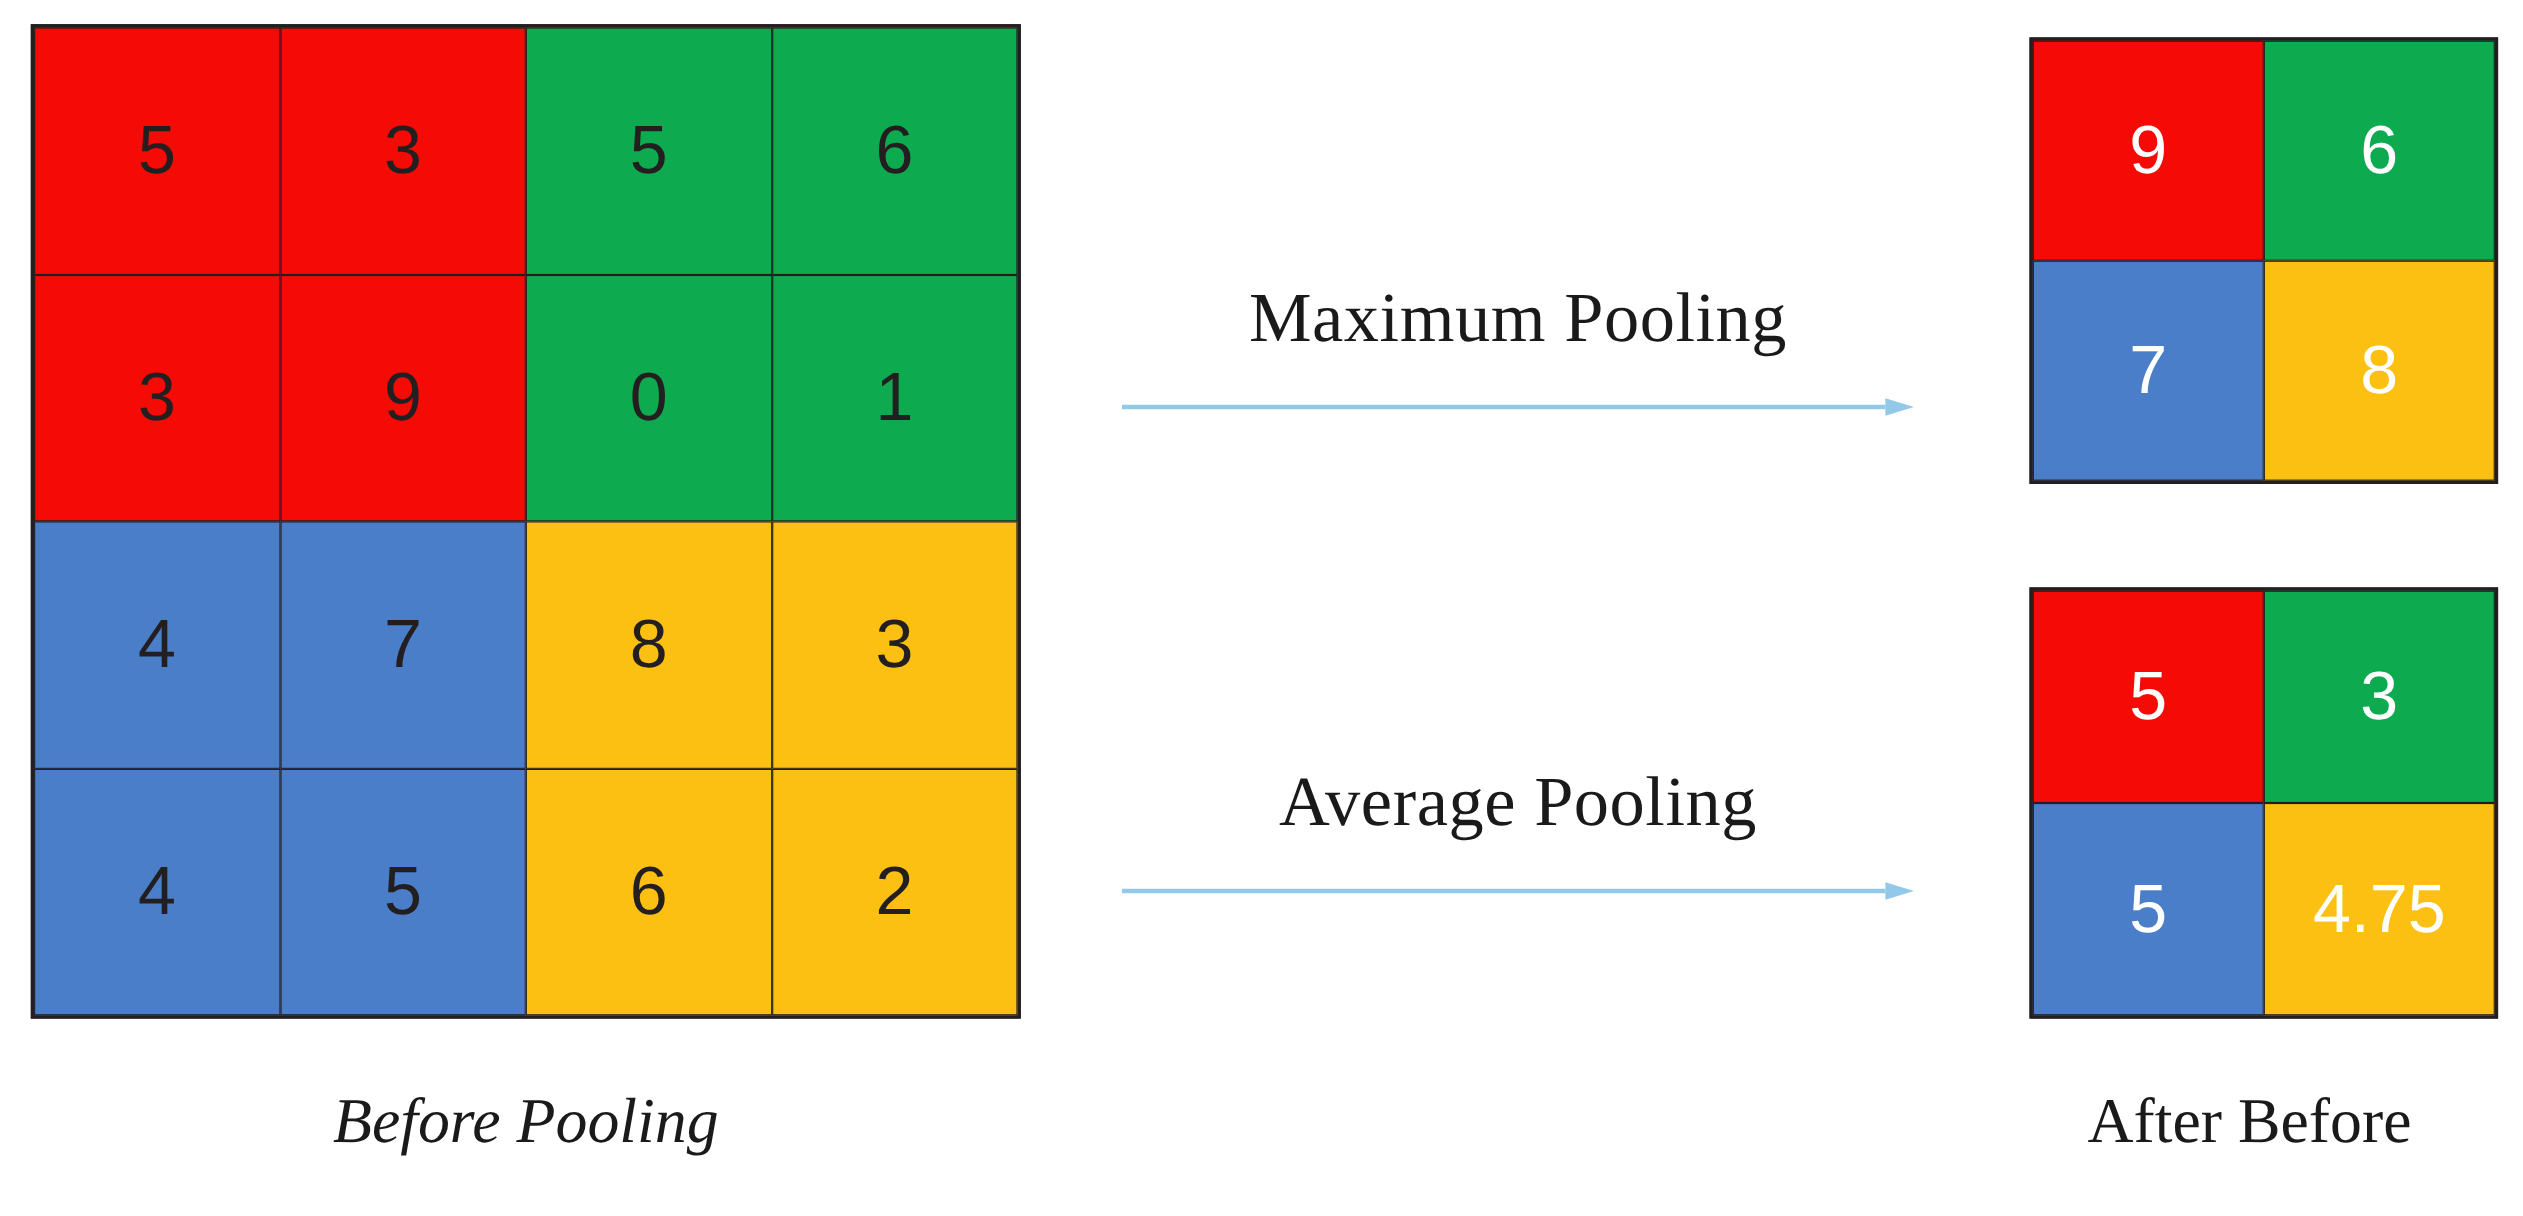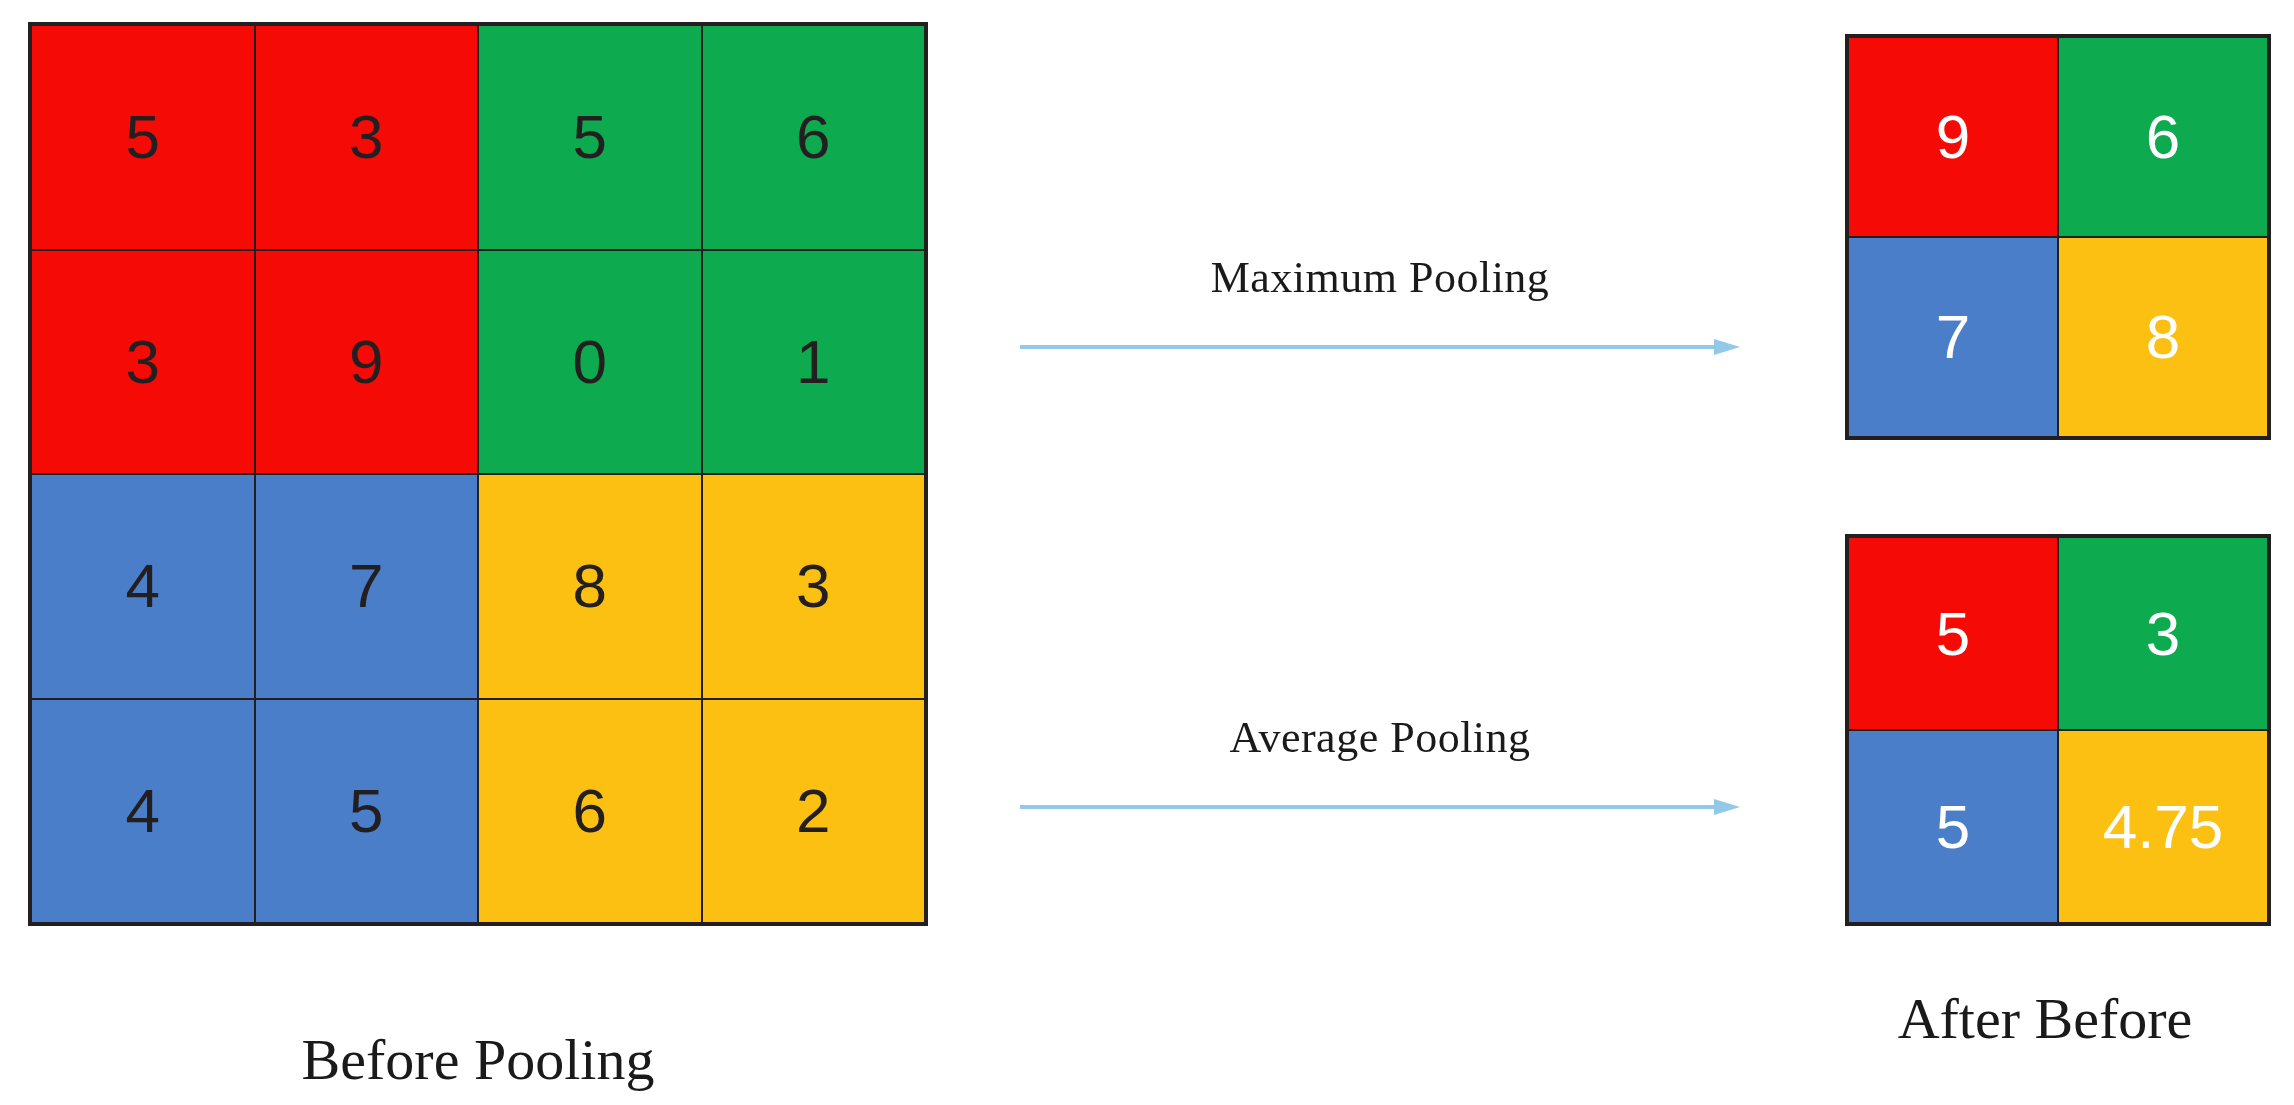--- a/index.html
+++ b/index.html
@@ -84,25 +84,25 @@
   .c-blue   { background: #4a7ec9; }
   .c-yellow { background: #fbc011; }
 
   
   .op {
     position: absolute;
     width: 720px;
     text-align: center;
   }
   #op-max  { left: 1020px; top: 252px; }
-  #op-avg  { left: 1020px; top: 692px; margin-top: 20px; }
+  #op-avg  { left: 1020px; top: 692px; }
 
   .op-label {
     font-family: "Liberation Serif", "DejaVu Serif", serif;
-    font-size: 44px;
+    font-size: 64px;
     color: #1a1a1a;
     white-space: nowrap;
     letter-spacing: 0.5px;
   }
 
   .arrow {
     position: relative;
     margin-top: 34px;
     height: 20px;
     width: 100%;
@@ -111,21 +111,21 @@
 
   
   .caption {
     position: absolute;
     font-family: "Liberation Serif", "DejaVu Serif", serif;
     font-size: 58px;
     color: #1a1a1a;
     white-space: nowrap;
     text-align: center;
   }
-  #caption-before { left: 28px; top: 1026px; width: 900px; }
+  #caption-before { left: 28px; top: 985px; width: 900px; font-style: italic; }
   #caption-after  { left: 1810px; top: 985px; width: 470px; }
 </style>
 </head>
 <body>
 
 <div class="stage">
 
   <div class="grid" id="input-grid">
       <div class="cell c-red">5</div>
       <div class="cell c-red">3</div>

